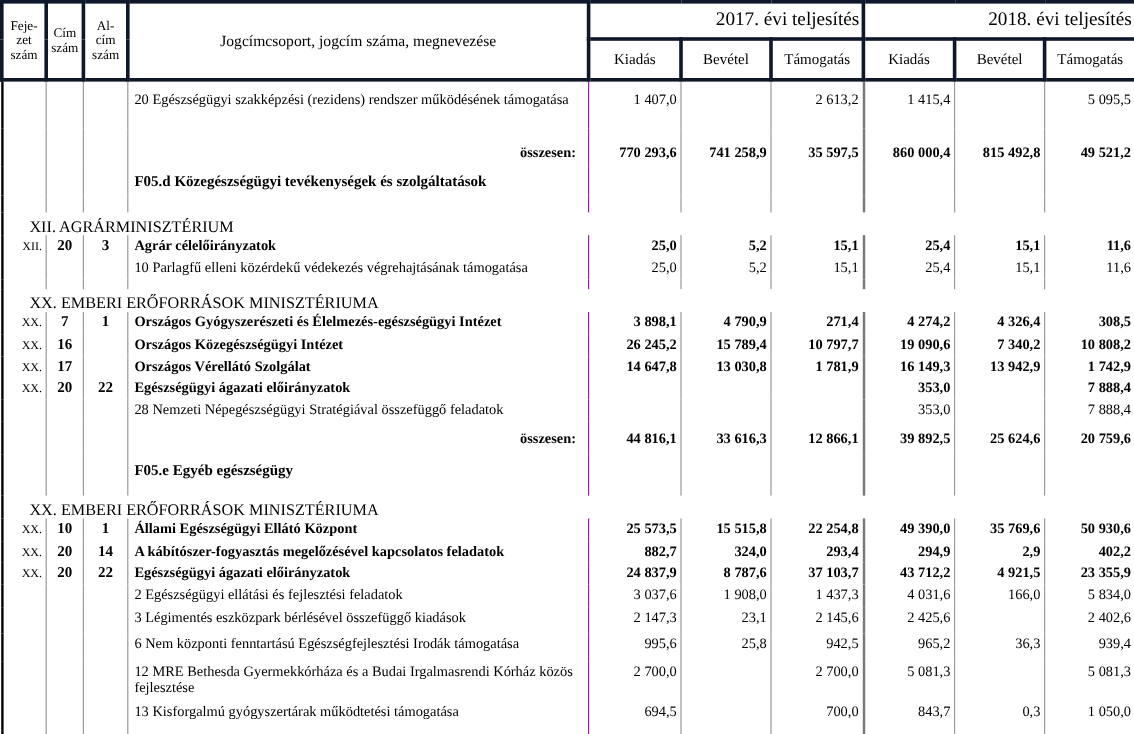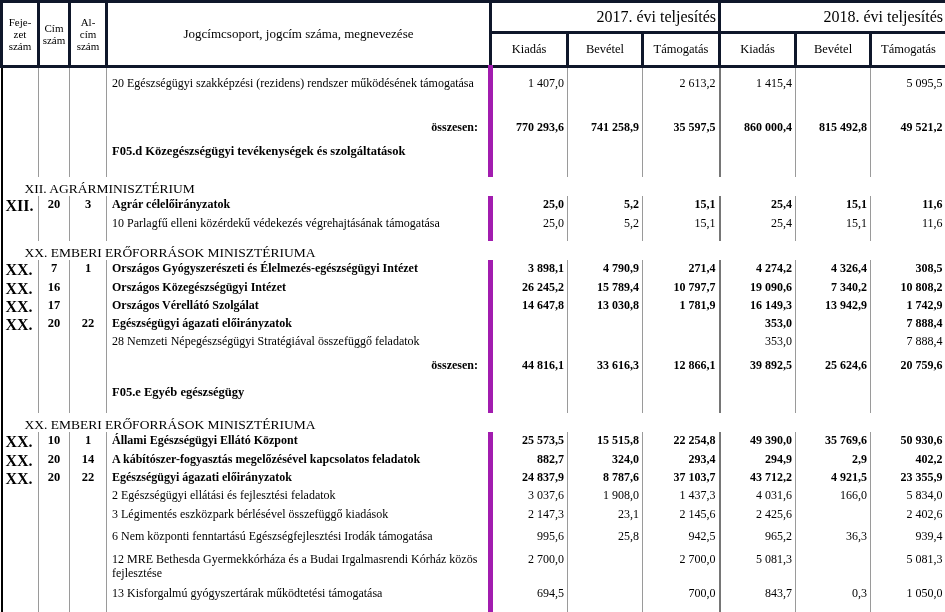--- a/index.html
+++ b/index.html
@@ -17,24 +17,24 @@
   }
   .yearh { font-size:16px; height:26px;text-align:right; }
   .subh  { font-size:12.5px; height:29px; }
   .smallh{ font-size:11px; line-height:12px; white-space:pre-line; }
   .nameh { font-size:13px; }
   .bl2 { border-left:2px solid #000 !important; }
   td {
     vertical-align:top; padding:1px 3px 0 3px; font-size:12px; line-height:14px;
     border-right:1px solid #9a9a9a; overflow:hidden;
   }
-  td.c1 { font-size:16px; font-weight:bold; text-align:left; padding-top:3px; }
+  td.c1 { font-size:10px; font-weight:normal; text-align:right; padding-top:3px; }
   td.c2, td.c3 { font-weight:bold; text-align:center; font-size:12.5px; }
   td.name { padding-left:5px; }
-  td.c4sep { border-right:5px solid #a21caf; }
+  td.c4sep { border-right:1px solid #a21caf; }
   td.num { text-align:right; white-space:nowrap; padding-right:3px; }
   td.t17 { border-right:2px solid #767676; }
   td.last { border-right:none; }
   .b { font-weight:bold; }
   tr.section td {
     border-right:none; padding-left:22px; font-size:13.5px; vertical-align:bottom;margin-top:32px;
   }
   tr.osszesen td, tr.fgroup td { vertical-align:middle; }
   td.osz { text-align:right; padding-right:10px; font-weight:bold; }
   tr.fgroup td.name { font-weight:bold; font-size:12.5px; }

